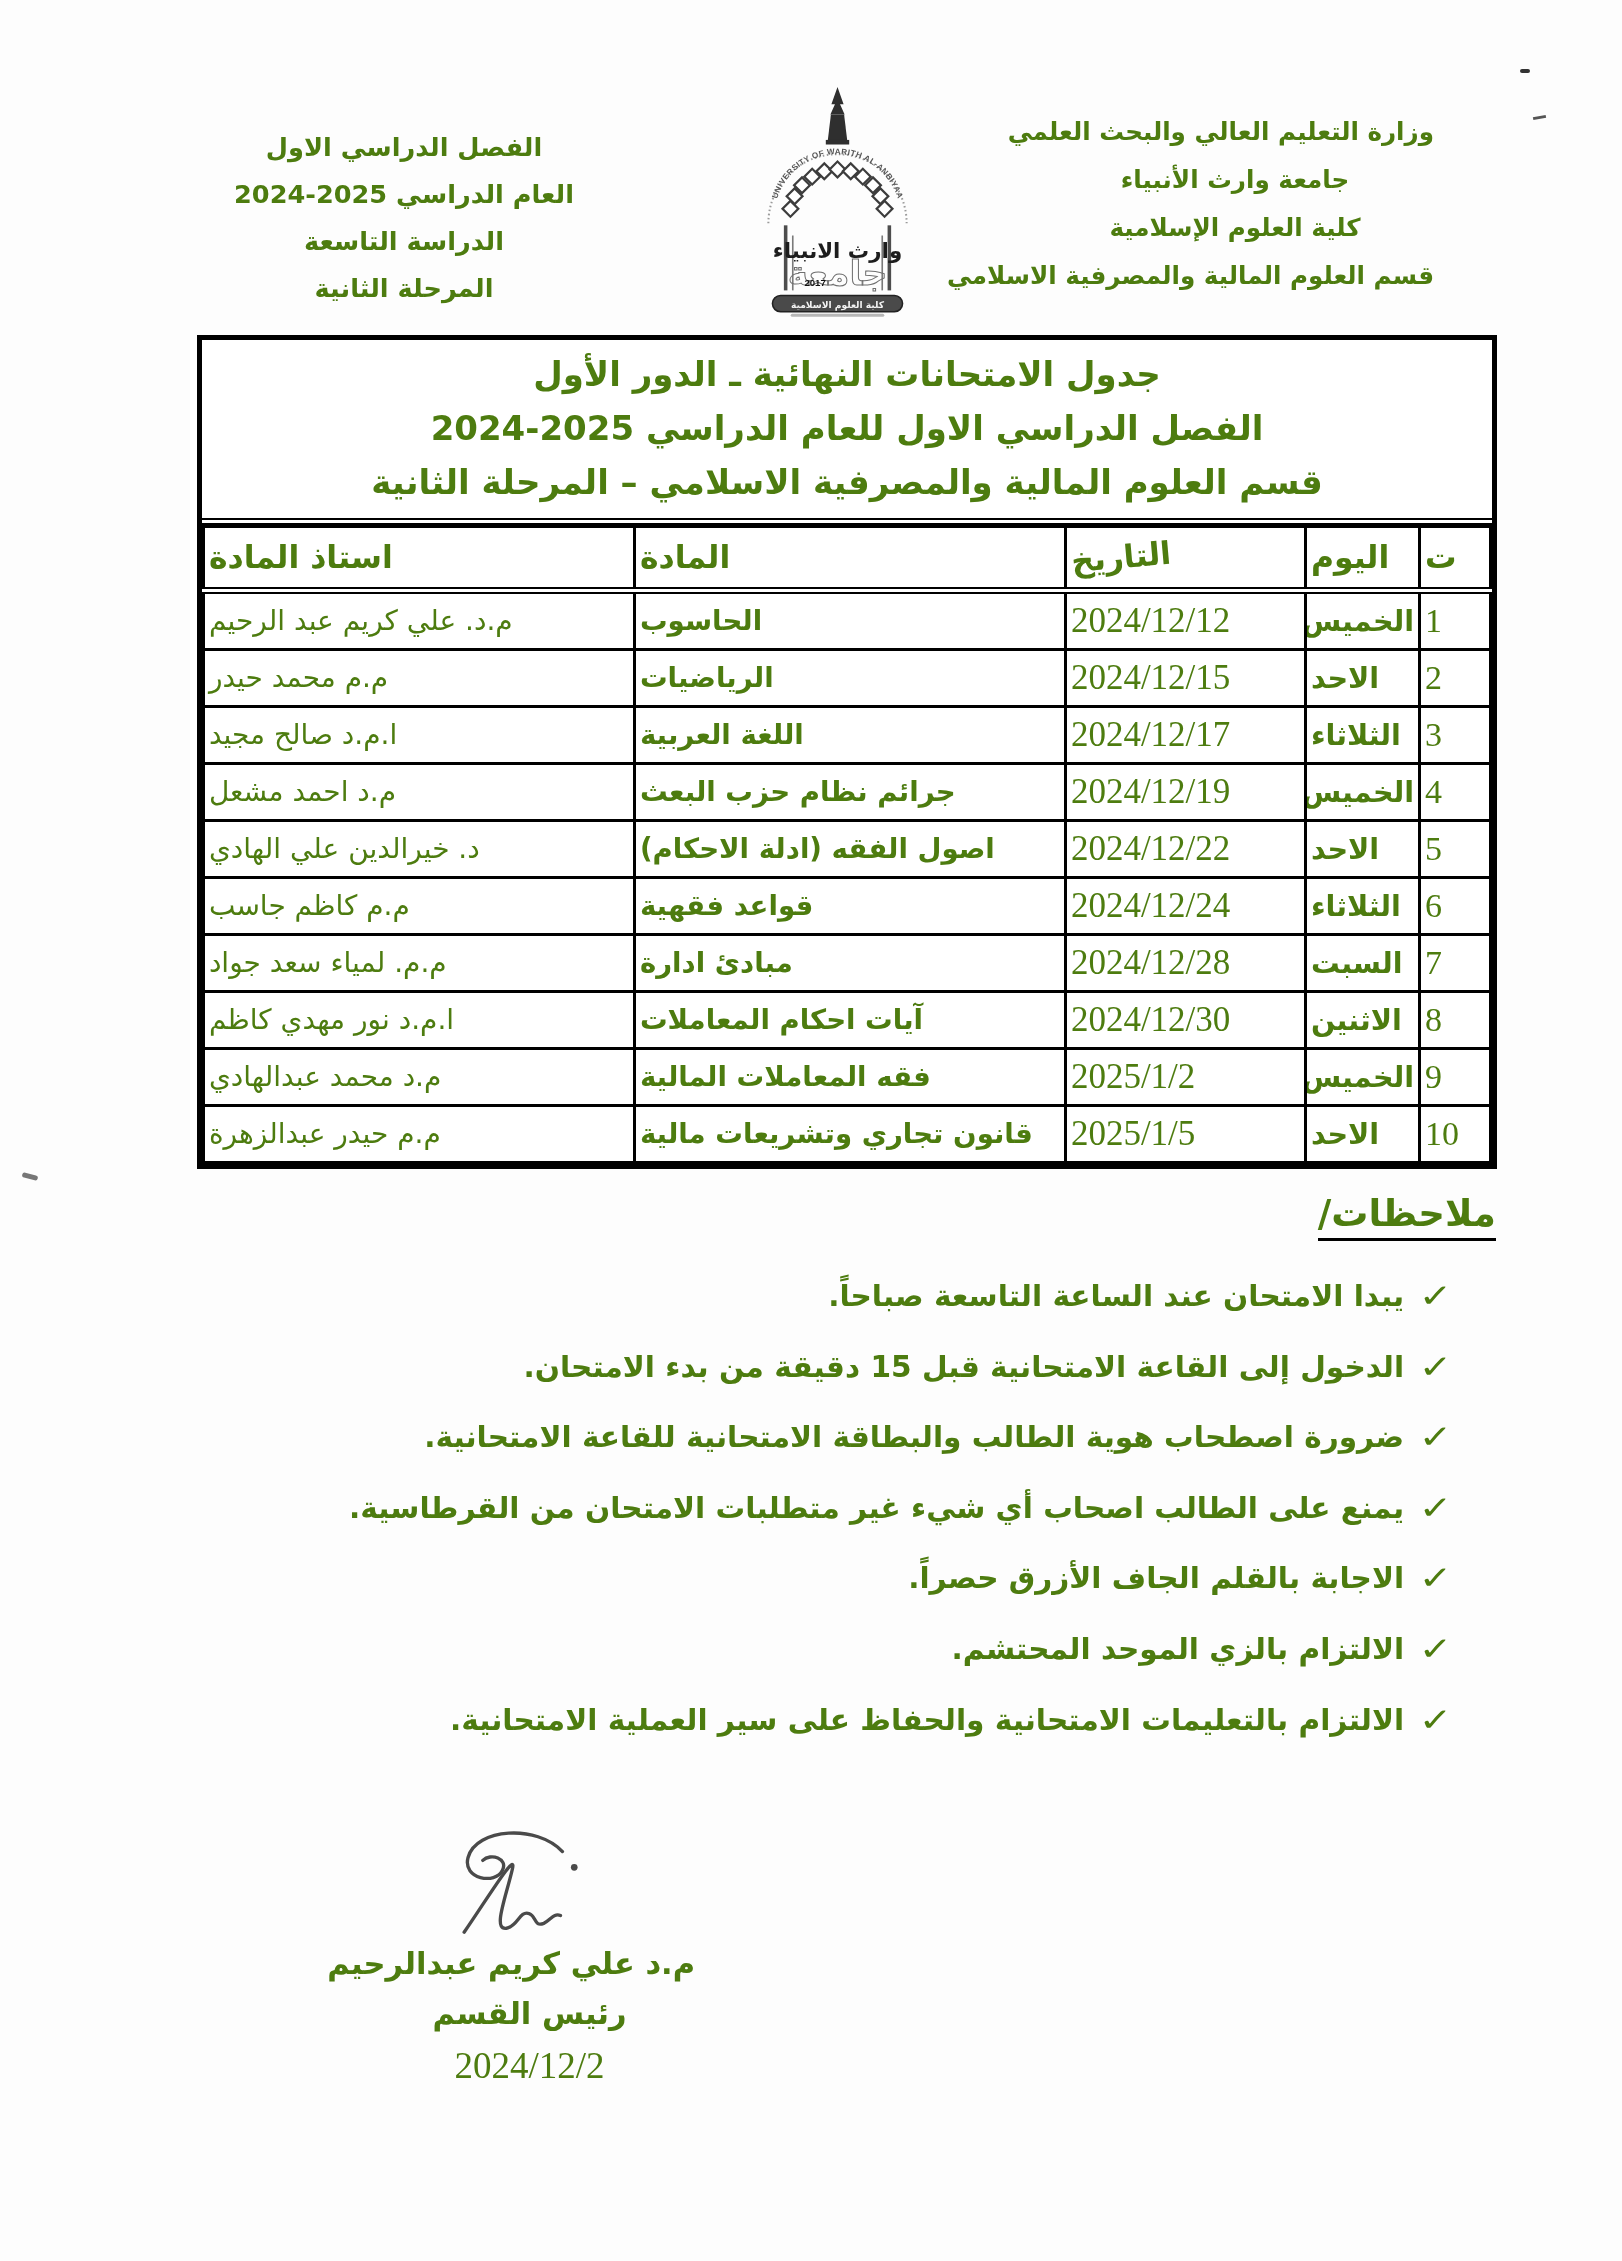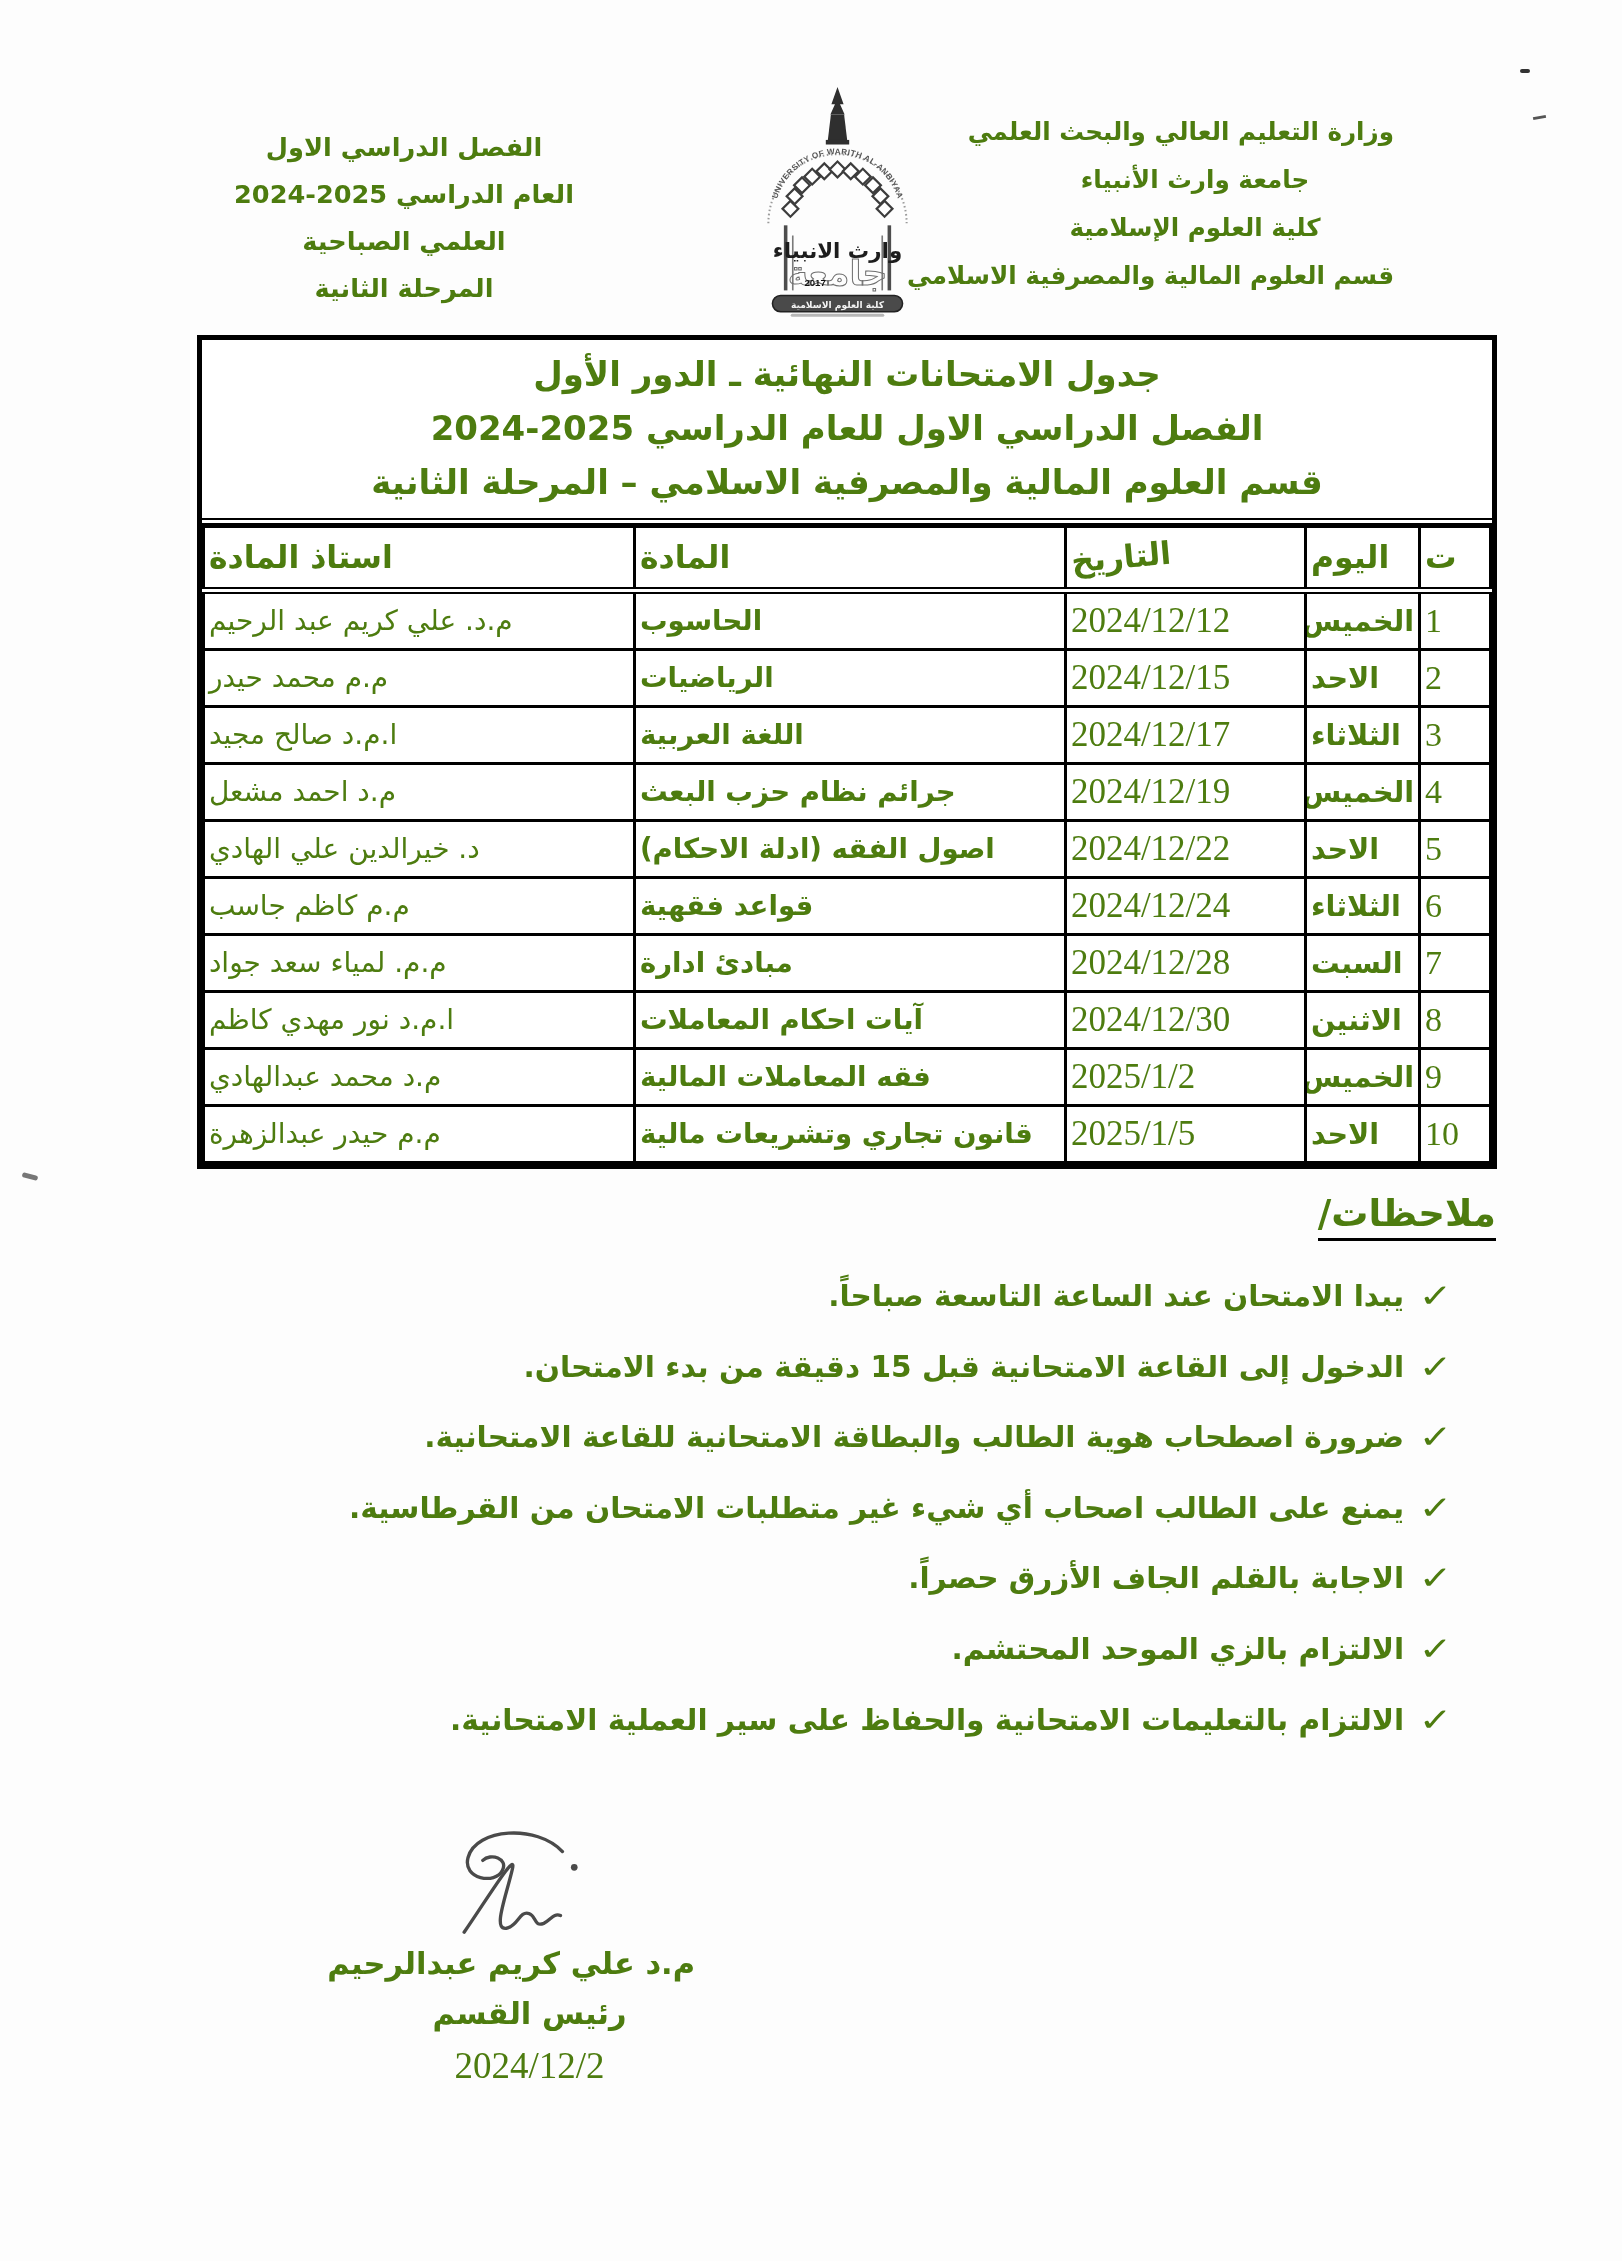--- a/index.html
+++ b/index.html
@@ -3,21 +3,21 @@
 <meta charset="utf-8">
 <style>
   html,body{margin:0;padding:0;background:#e8e8e8;}
   .sheet{
     position:relative;width:1622px;height:2262px;background:#fdfdfd;
     font-family:"DejaVu Sans",sans-serif;color:#4d7c0f;overflow:hidden;margin:0 auto;
   }
   
   .hdr-block{position:absolute;text-align:center;font-weight:bold;direction:rtl;white-space:nowrap;}
   .hdr-semester{top:124px;left:219px;width:370px;font-size:25.6px;line-height:47px;}
-  .hdr-ministry{top:108px;left:996px;width:398px;font-size:24.6px;line-height:48px;}
+  .hdr-ministry{top:108px;left:1036px;width:398px;font-size:24.6px;line-height:48px;}
   .hdr-line{display:block;}
   
   .logo-wrap{position:absolute;top:83px;left:755px;width:165px;height:244px;}
   .logo-wrap svg{display:block;width:100%;height:100%;}
   
   .table-box{position:absolute;top:335px;left:197px;width:1300px;border:5.9px solid #000;background:#fff;box-sizing:border-box;}
   .tbl-title{direction:rtl;text-align:center;font-weight:bold;font-size:34px;line-height:54px;padding:6.9px 9.9px 8.9px;border-bottom:7.9px double #000;}
   .tbl-title span{display:block;}
   table.exam{width:100%;border-collapse:collapse;table-layout:fixed;direction:rtl;}
   table.exam th,table.exam td{border:3px solid #000;text-align:left;vertical-align:middle;padding:0 3.9px;overflow:hidden;white-space:nowrap;}
@@ -46,21 +46,21 @@
   .dot-bl{position:absolute;top:1174px;left:21.7px;width:15.8px;height:4.9px;background:#777;border-radius:3px;transform:rotate(15deg);}
 </style>
 </head>
 <body>
 
 <div class="sheet">
 
   <div class="hdr-block hdr-semester">
     <span class="hdr-line">الفصل الدراسي الاول</span>
     <span class="hdr-line">العام الدراسي 2025-2024</span>
-    <span class="hdr-line">العلمي الصباحية</span>
+    <span class="hdr-line">الدراسة التاسعة</span>
     <span class="hdr-line">المرحلة الثانية</span>
   </div>
 
   <div class="logo-wrap">
     <svg viewBox="0 0 160 240" xmlns="http://www.w3.org/2000/svg">
 
       <g fill="#2f2f2f">
         <path d="M80 4 L86 21 L82.5 21 L87 31 L73 31 L77.5 21 L74 21 Z"></path>
         <path d="M73.5 31 L86.5 31 L89.5 56 L70.5 56 Z"></path>
         <rect x="68.5" y="56" width="23" height="4.5"></rect>

